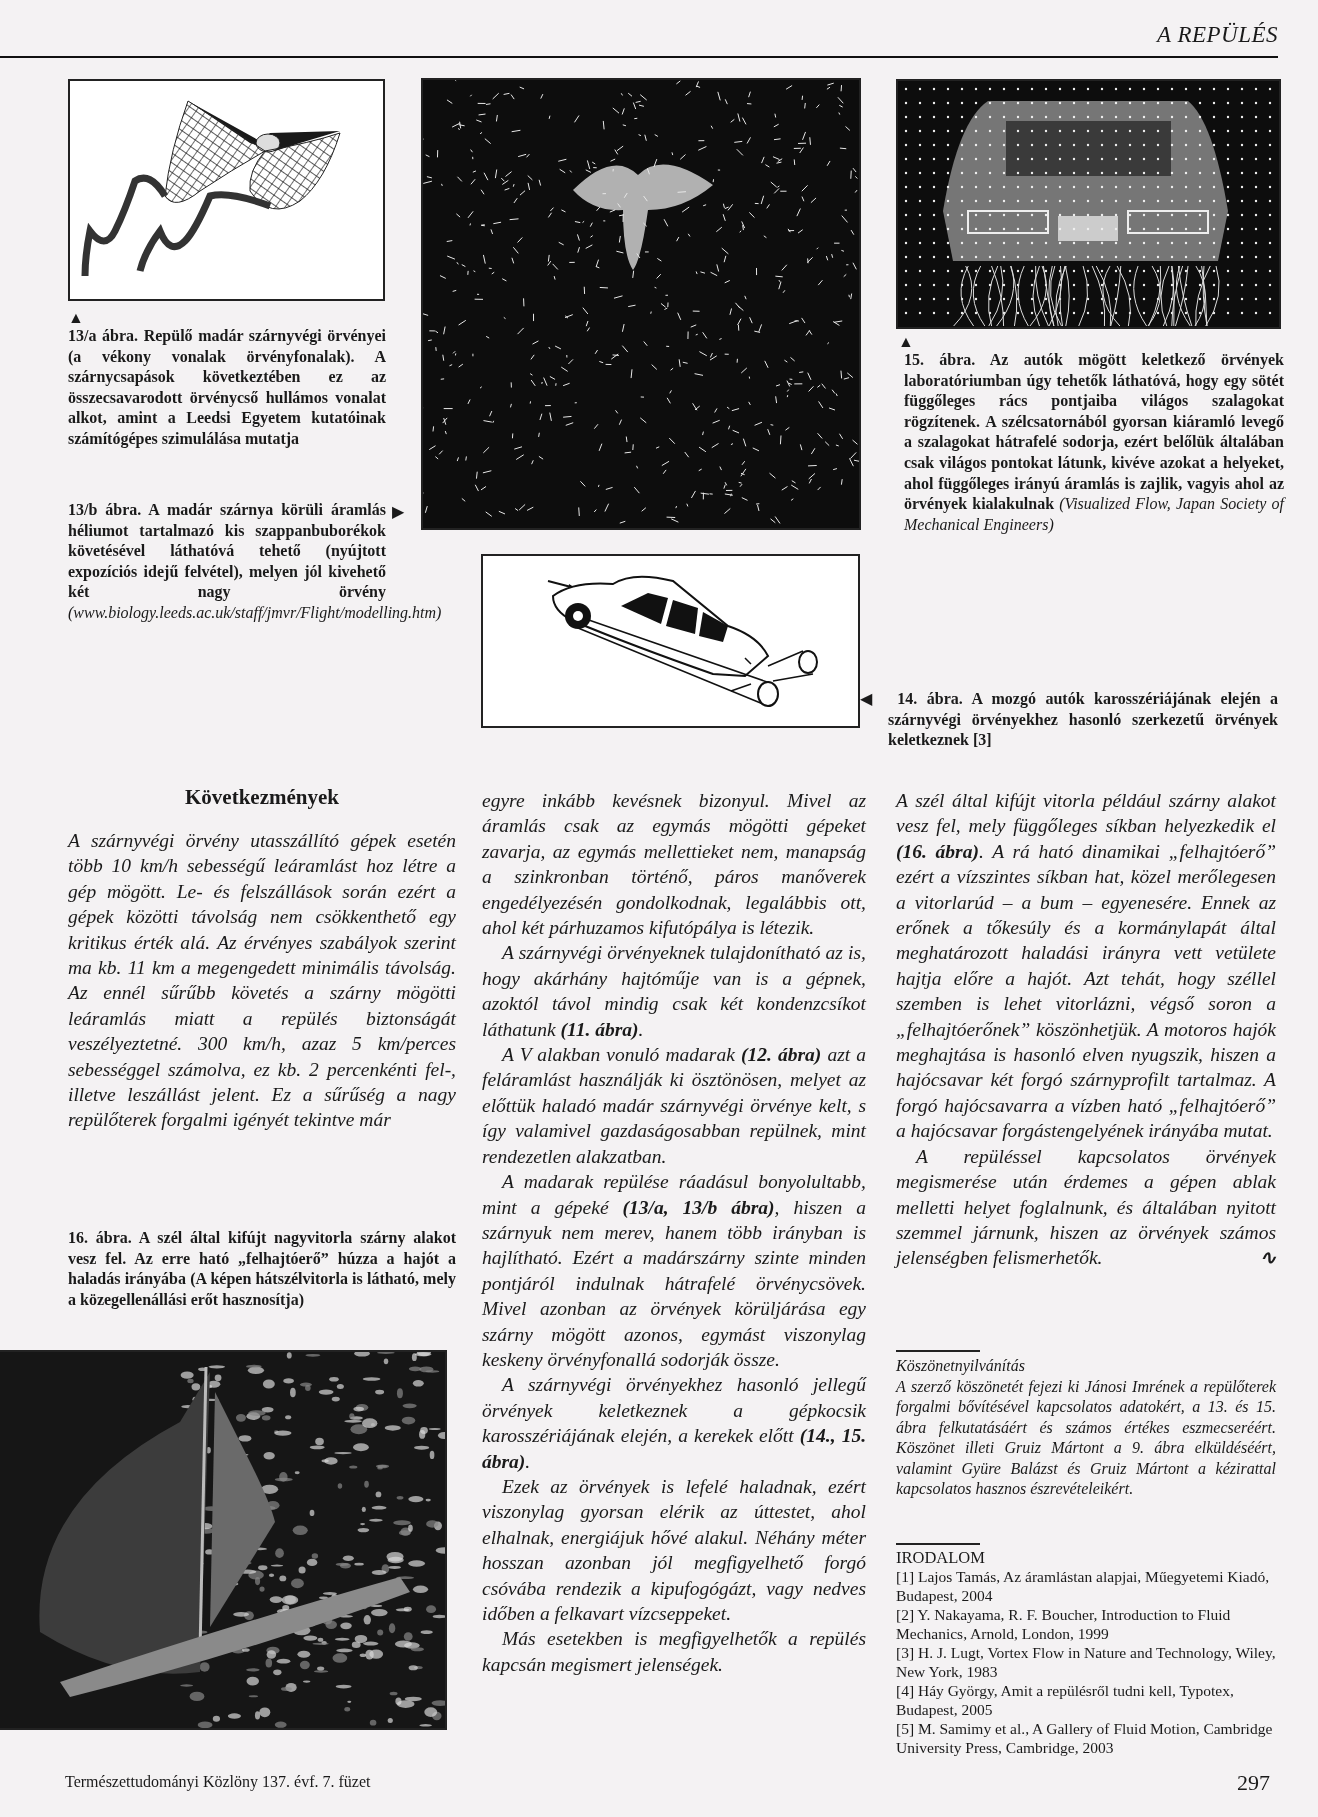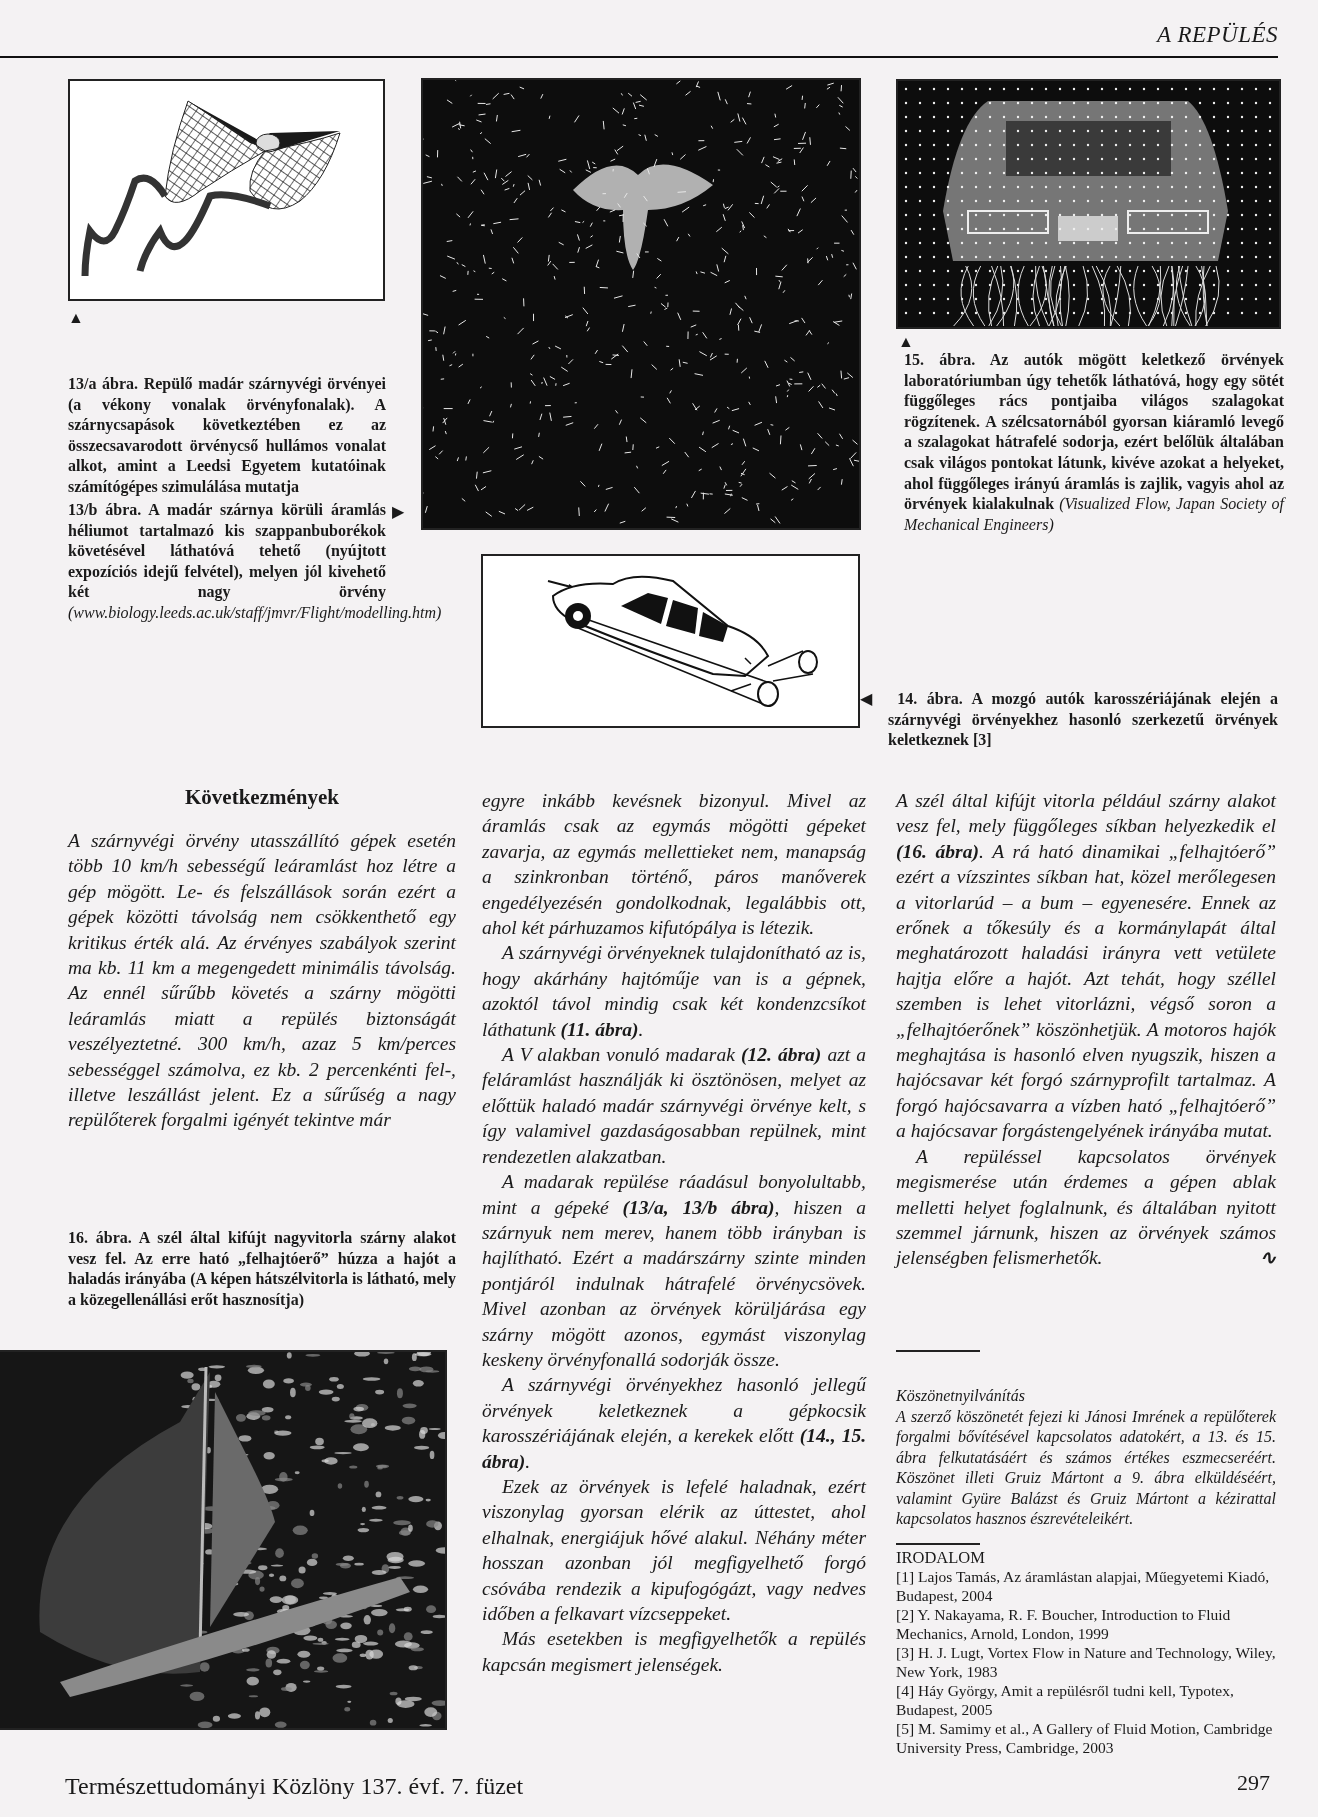--- a/index.html
+++ b/index.html
@@ -17,24 +17,24 @@
   .fig { background: #fff; border: 2px solid #222; box-sizing: border-box; overflow: hidden; }
   .fig.dark { background: #0d0d0d; }
   .caption-bold { font-weight: bold; font-size: 16px; line-height: 20.6px; text-align: justify; }
   .caption-bold i { font-weight: normal; }
   .body-text { font-size: 19.5px; line-height: 25.4px; text-align: justify; font-style: italic; }
   .body-text p { margin: 0; }
   .body-text p.indent { text-indent: 20px; }
   .body-text b { font-weight: bold; }
   .tri { font-size: 16px; line-height: 16px; }
   .section-title { font-weight: bold; font-size: 21px; text-align: center; }
-  .ack { font-style: italic; font-size: 16px; line-height: 20.5px; text-align: justify; margin-top: 30px; }
+  .ack { font-style: italic; font-size: 16px; line-height: 20.5px; text-align: justify; }
   .refs { font-size: 15.5px; line-height: 19px; }
   .rule-short { height: 1.5px; background: #222; width: 84px; }
-  .footer-left { font-size: 24px; }
+  .footer-left { font-size: 16px; }
   .footer-right { font-size: 22px; }
   svg { display: block; }
 </style>
 </head>
 <body>
 
 <div class="abs running-head">A REPÜLÉS</div>
 <div class="abs head-rule"></div>
 
 <div class="abs fig" style="left:68px; top:79px; width:317px; height:222px;">
@@ -46,21 +46,21 @@
     </defs>
     <path d="M118 20 L190 60 L200 52 L270 50 L230 62 L205 70 L180 62 Z" fill="#1a1a1a"></path>
     <ellipse cx="198" cy="62" rx="12" ry="9" fill="#ddd" stroke="#222"></ellipse>
     <path d="M118 20 Q150 40 195 70 Q160 90 130 110 Q105 130 95 115 Q100 70 118 20 Z" fill="url(#mesh)" stroke="#222"></path>
     <path d="M195 70 Q240 62 270 52 Q255 100 230 120 Q200 140 180 110 Q178 90 195 70 Z" fill="url(#mesh)" stroke="#222"></path>
     <path d="M95 115 Q80 90 65 100 Q55 130 45 150 Q35 170 20 150 Q15 175 15 195" stroke="#333" stroke-width="7" fill="none"></path>
     <path d="M200 125 Q160 110 140 115 Q125 150 115 160 Q100 175 90 150 Q75 170 70 190" stroke="#333" stroke-width="7" fill="none"></path>
   </svg>
 </div>
 <div class="abs tri" style="left:68px; top:310px;">▲</div>
-<div class="abs caption-bold" style="left:68px; top:326px; width:318px;margin-top:48px;">
+<div class="abs caption-bold" style="left:68px; top:326px; width:318px;">
   <span>13/a ábra.</span>
   <span>Repülő madár szárnyvégi örvényei (a vékony vonalak örvényfonalak). A szárnycsapások következtében ez az összecsavarodott örvénycső hullámos vonalat alkot, amint a Leedsi Egyetem kutatóinak számítógépes szimulálása mutatja</span>
 </div>
 
 <div class="abs caption-bold" style="left:68px; top:500px; width:318px;">
   <span>13/b ábra.</span>
   <span>A madár szárnya körüli áramlás héliumot tartalmazó kis szappanbuborékok követésével láthatóvá tehető (nyújtott expozíciós idejű felvétel), melyen jól kivehető két nagy örvény</span>
   <i>(www.biology.leeds.ac.uk/staff/jmvr/Flight/modelling.htm)</i>
 </div>
 <div class="abs tri" style="left:392px; top:504px;">▶</div>

